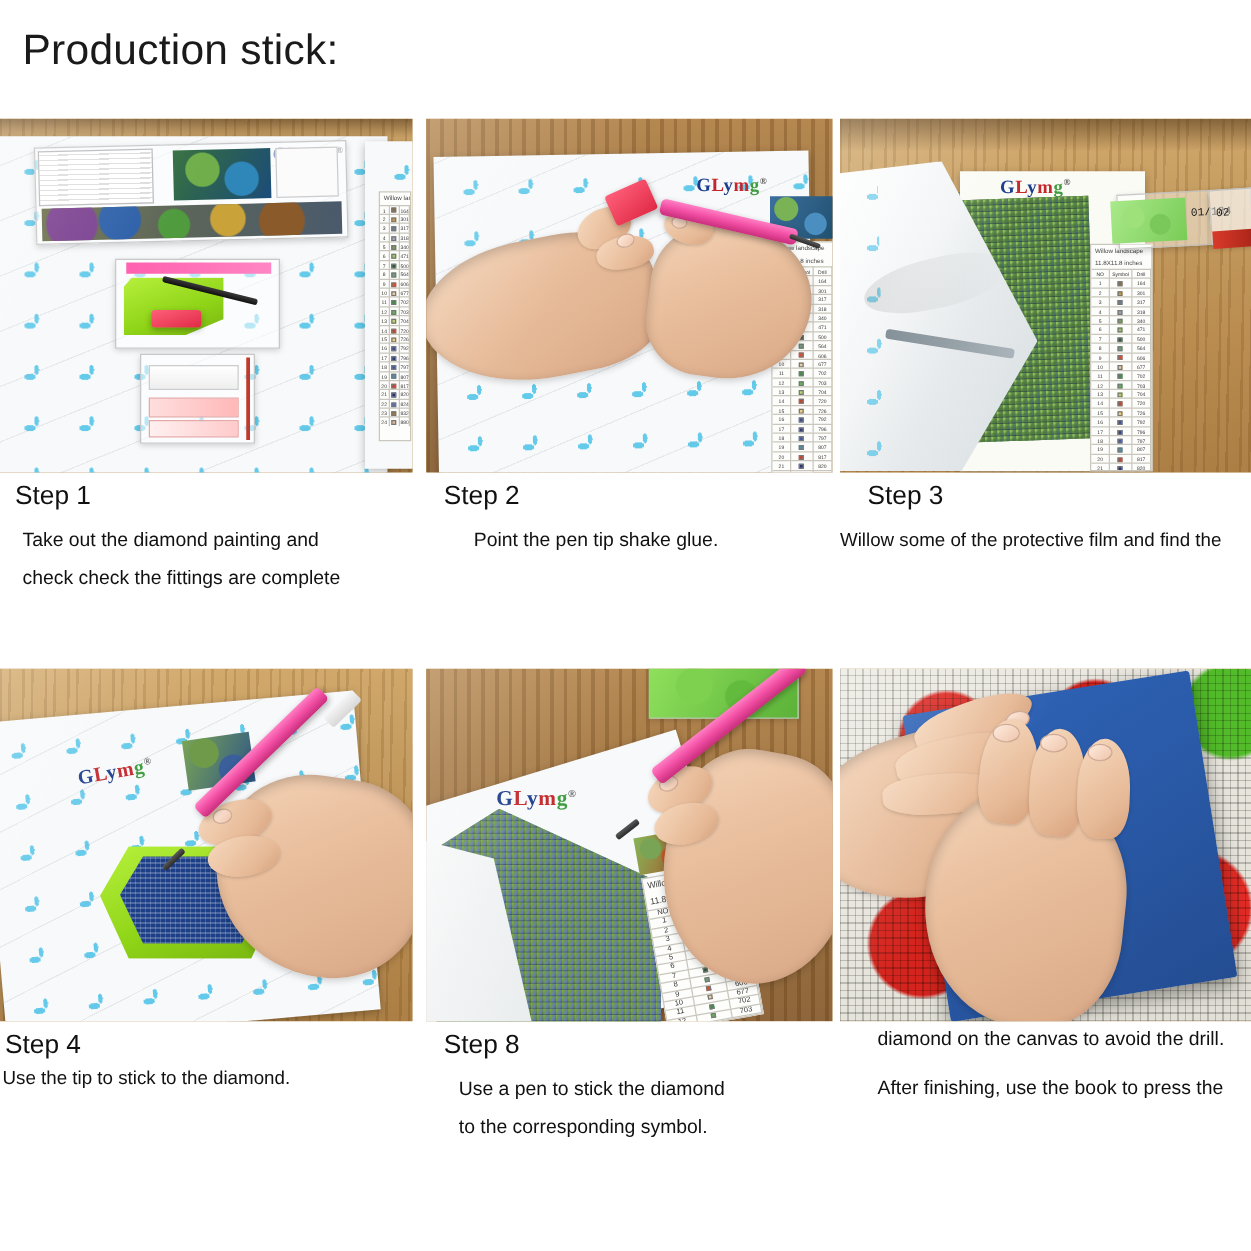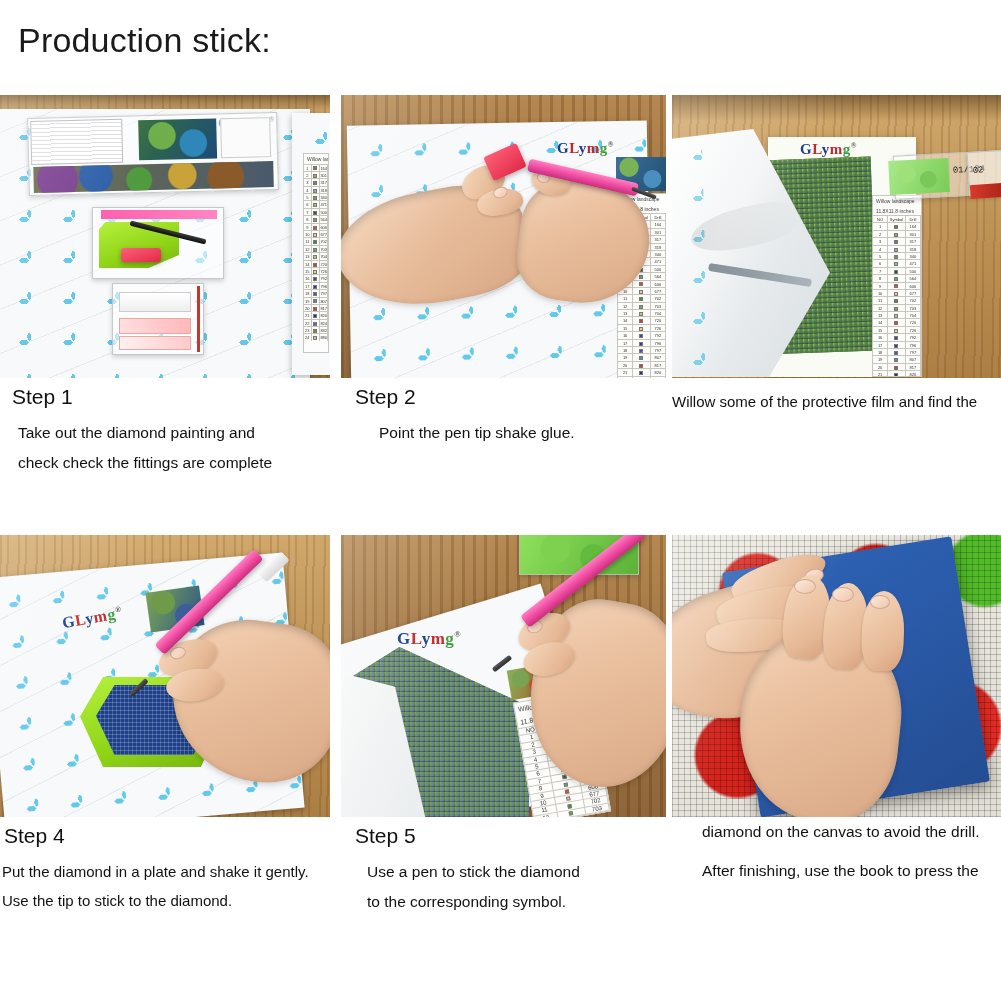--- a/index.html
+++ b/index.html
@@ -642,20 +642,21 @@
           <div style="position:absolute;left:58px;top:12px;font-size:9px;color:#222;font-family:'Liberation Mono',monospace;">01/184</div>
         </div>
         <div class="baggie" style="left:296px; top:56px; width:36px; height:44px; transform:rotate(-4deg); background:rgba(255,255,255,.42);">
           <div style="position:absolute;left:4px;top:13px;font-size:9px;color:#222;font-family:'Liberation Mono',monospace;">02</div>
           <div style="position:absolute;left:0;top:32px;width:34px;height:14px;background:linear-gradient(90deg,#d93a2a,#a82418);"></div>
         </div>
 
         <div class="gloss"></div>
       </div>
 
+      <div class="step-label lbl-ind-3">Step 3</div>
       <div class="step-body indent-3" style="font-size:15px;">Willow some of the protective film and find the</div>
     </div>
   </div>
 
   <div class="row row-2">
 
     <div class="cell c1">
       <div class="photo">
         <div class="wood"></div>
 
@@ -685,21 +686,20 @@
 
         <div class="pen-pink" style="left:140px; top:60px; width:138px; height:14px; transform:rotate(-44deg);"></div>
         <div class="pen-tip" style="left:128px; top:150px; width:22px; height:5px; transform:rotate(-44deg); border-radius:2px;"></div>
         <div style="position:absolute;left:258px;top:26px;width:32px;height:12px;
              background:linear-gradient(180deg,#f6f6f6,#d8d8d8);transform:rotate(-44deg);border-radius:3px;"></div>
 
         <div class="gloss"></div>
       </div>
 
       <div class="step-label lbl-ind-4">Step 4</div>
-      <div class="step-body indent-4" style="font-size:15px;">Put the diamond in a plate and shake it gently.</div>
       <div class="step-body indent-4" style="margin-top:0;font-size:15px;">Use the tip to stick to the diamond.</div>
     </div>
 
     <div class="cell c2">
       <div class="photo">
         <div class="wood dark"></div>
 
         <div class="baggie" style="left:178px; top:-4px; width:120px; height:44px;
              background:radial-gradient(circle at 30% 40%,#7dd14f 0 16%,transparent 18%),
              radial-gradient(circle at 62% 60%,#62bb3c 0 16%,transparent 18%),
@@ -779,21 +779,21 @@
         <div class="finger" style="left:176px; top:80px; width:54px; height:34px; border-radius:50%; transform:rotate(-24deg);"></div>
         <div class="finger" style="left:182px; top:108px; width:52px; height:32px; border-radius:50%; transform:rotate(-14deg);"></div>
         <div class="nail" style="left:186px; top:86px; width:16px; height:12px; border-radius:50%; transform:rotate(-22deg);"></div>
 
         <div class="pen-pink" style="left:168px; top:34px; width:148px; height:15px; transform:rotate(-38deg);"></div>
         <div class="pen-tip" style="left:150px; top:126px; width:22px; height:5px; transform:rotate(-38deg); border-radius:2px;"></div>
 
         <div class="gloss"></div>
       </div>
 
-      <div class="step-label lbl-ind-5">Step 5</div>
+      <div class="step-label lbl-ind-5">Step 8</div>
       <div class="step-body indent-5">Use a pen to stick the diamond</div>
       <div class="step-body indent-5" style="margin-top:0">to the corresponding symbol.</div>
     </div>
 
     <div class="cell c3">
       <div class="photo">
         <div class="strawberry-art"></div>
         <div class="bead-grid"></div>
 
         <div class="book-blue" style="left:68px; top:18px; width:232px; height:248px; transform:rotate(-9deg); border-radius:3px;"></div>

